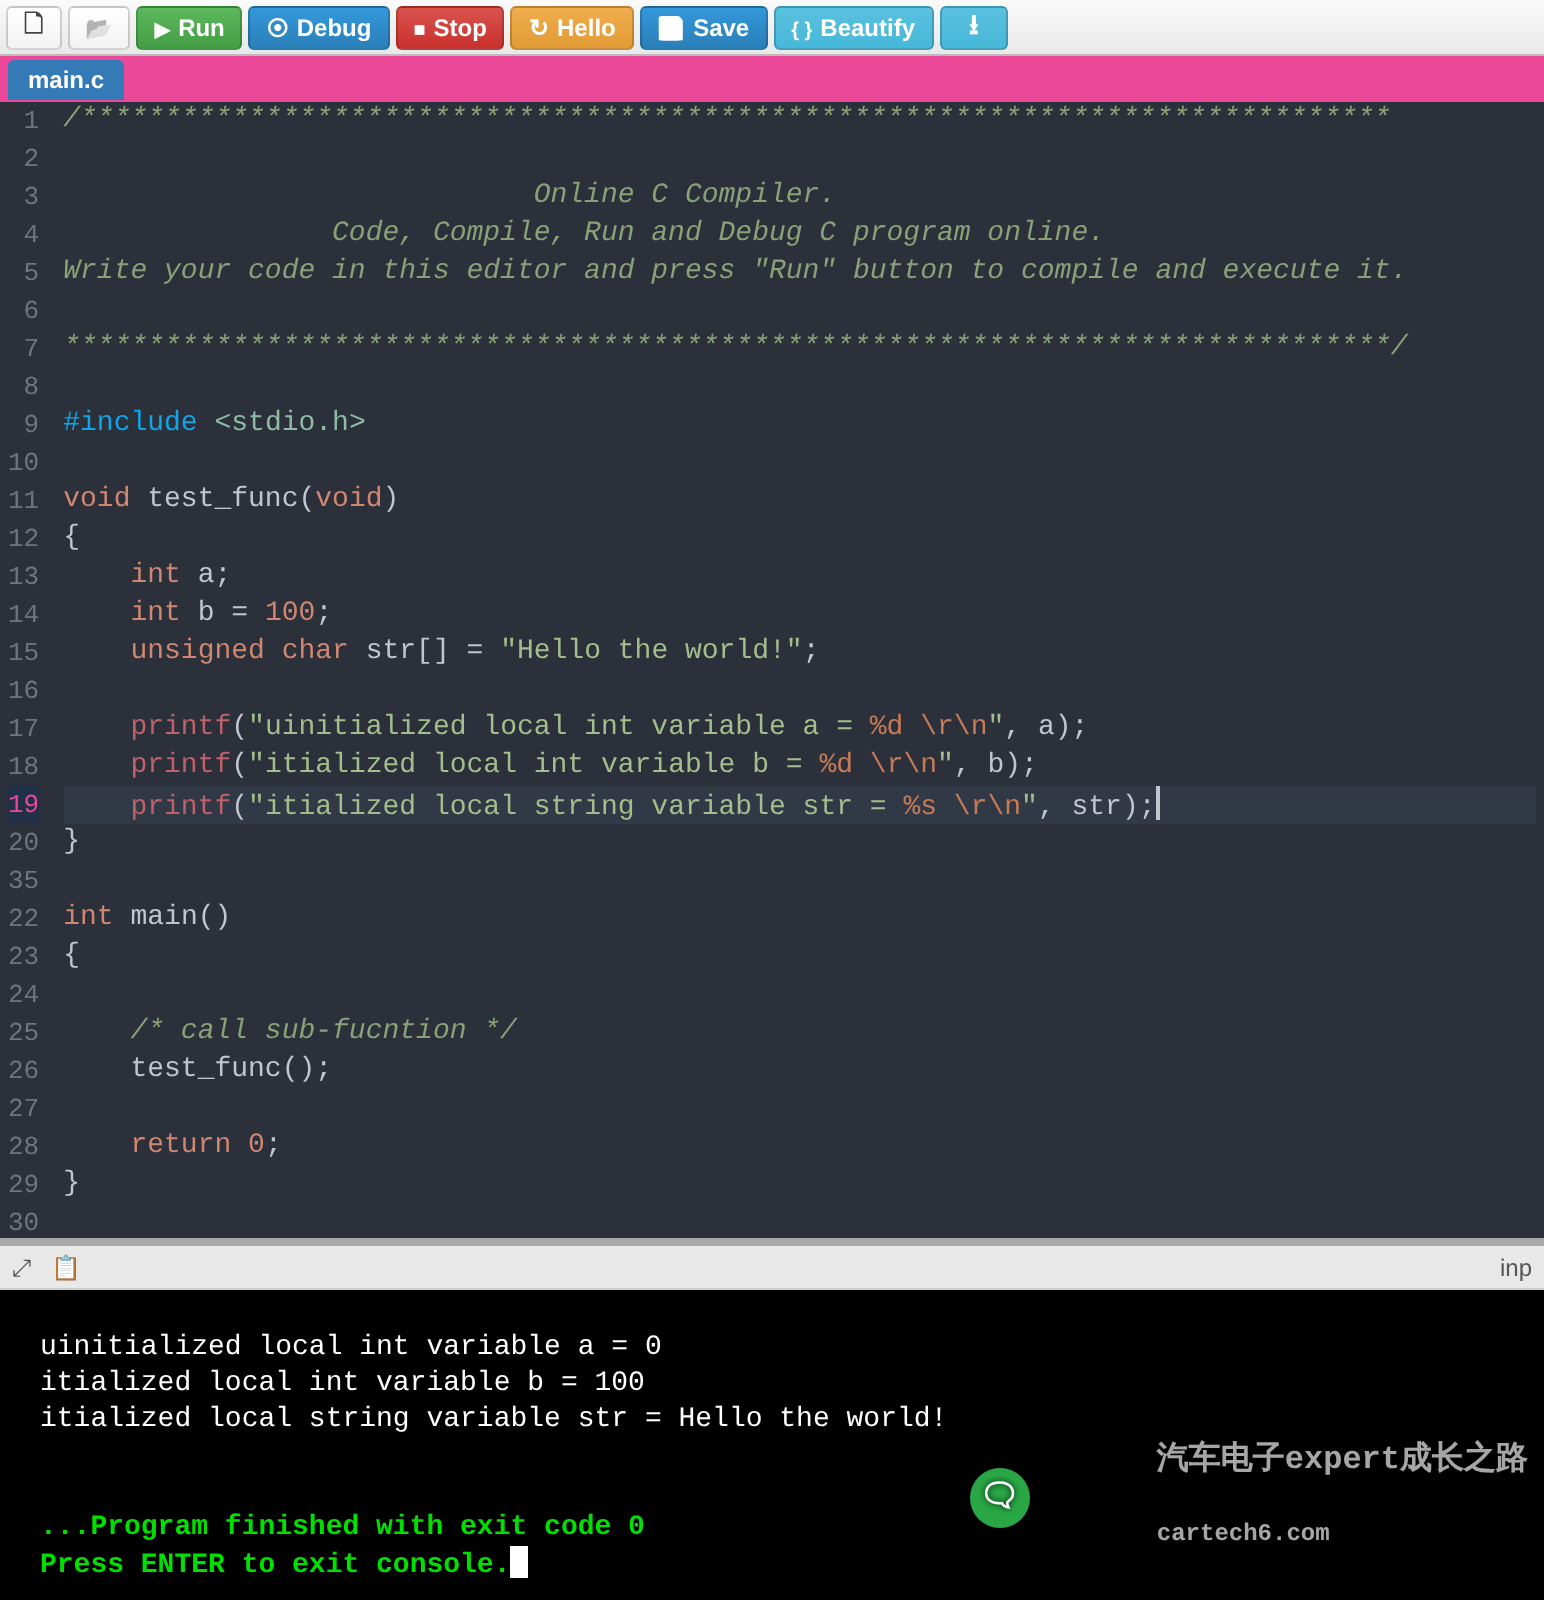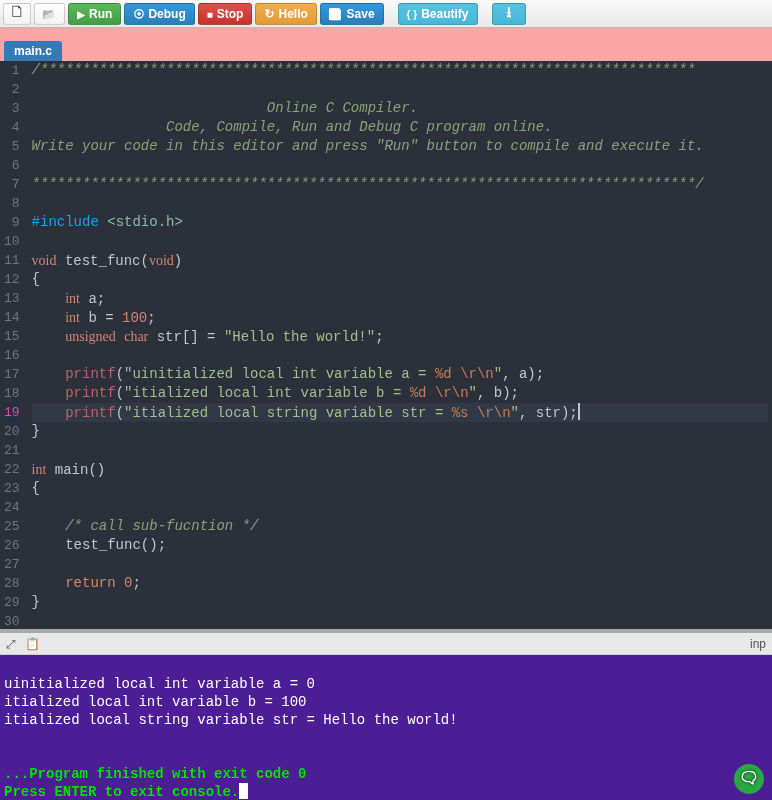--- a/index.html
+++ b/index.html
@@ -33,35 +33,35 @@
   align-items: center;
   gap: 4px;
   cursor: pointer;
   white-space: nowrap;
 }
 .tool-btn.gray { background: linear-gradient(#fff,#f2f2f2); color:#444; }
 .tool-btn.green { background: linear-gradient(#5cb85c,#449d44); }
 .tool-btn.blue { background: linear-gradient(#3498db,#2a7fb8); }
 .tool-btn.red { background: linear-gradient(#d9534f,#c9302c); }
 .tool-btn.orange { background: linear-gradient(#f0ad4e,#e29b34); }
-.tool-btn.sky { background: linear-gradient(#5bc0de,#46b8da); margin-left: 11px; }
+.tool-btn.sky { background: linear-gradient(#5bc0de,#46b8da); }
 .icon-play::before { content:"▶"; font-size:10px; }
 .icon-debug::before { content:"⦿"; font-size:11px; }
 .icon-stop::before { content:"■"; font-size:10px; }
 .icon-share::before { content:"↻"; font-size:12px; }
 .icon-save::before { content:"💾"; font-size:11px; filter:grayscale(1) brightness(10);}
 .icon-beautify::before { content:"{ }"; font-size:10px; }
 .icon-download::before { content:"⭳"; font-size:14px; }
 .icon-new::before { content:"🗋"; font-size:12px; }
 .icon-open::before { content:"📂"; font-size:11px; filter:grayscale(1);}
 .tabbar {
-  background: #fca5a5;
-  height: 33px;
-  display: flex;
-  align-items: flex-end;
+  background: #ec4899;
+  height: 23px;
+  display: flex;
+  align-items: center;
   padding: 0 4px;
 }
 .tab {
   background: #337ab7;
   color: #fff;
   font-size: 12px;
   font-weight: bold;
   padding: 3px 10px;
   border-radius: 3px 3px 0 0;
   cursor: pointer;
@@ -97,21 +97,21 @@
 .code .row { height: 19px; }
 .code .active-line { background: rgba(100,120,160,0.12); }
 .c-cm { color: #8aa177; font-style: italic; }
 .c-kw { color: #d08770; }
 .c-pre { color: #0ea5e9; }
 .c-inc { color: #8dbba3; }
 .c-fn { color: #c0c5ce; }
 .c-str { color: #a3be8c; }
 .c-esc { color: #c77a56; }
 .c-num { color: #d08770; }
-.c-ty { color: #d08770; font-family: Liberation Serif, serif; }
+.c-ty { color: #d08770; }
 .c-pf { color: #bf616a; }
 .c-op { color: #c0c5ce; }
 .cursor {
   display:inline-block; width:2px; height:17px; background:#c0c5ce;
   vertical-align:-3px; animation: blink 1s step-end infinite;
 }
 @keyframes blink { 50% { opacity:0; } }
 .splitter {
   height: 4px;
   background: #a9a9a9;
@@ -126,26 +126,26 @@
   gap: 10px;
   font-size: 12px;
   color: #555;
   border-bottom: 1px solid #ccc;
   justify-content: space-between;
 }
 .term-toolbar .left { display:flex; gap:10px;}
 .term-toolbar span { cursor:pointer; }
 .terminal {
   flex: 1;
-  background: #4c1d95;
+  background: #000000;
   color: #fff;
   font-family: Consolas, "Courier New", monospace;
   font-size: 14px;
   line-height: 18px;
-  padding: 2px 4px;
+  padding: 2px 20px;
   white-space: pre;
   position: relative;
   overflow: hidden;
 }
 .term-green { color: #00e000; font-weight: bold; }
 .term-cursor {
   display:inline-block; width:9px; height:16px; background:#fff; vertical-align:-3px;
 }
 .watermark {
   position:absolute; right:8px; bottom:6px;
@@ -216,21 +216,21 @@
       <div class="ln">11</div>
       <div class="ln">12</div>
       <div class="ln">13</div>
       <div class="ln">14</div>
       <div class="ln">15</div>
       <div class="ln">16</div>
       <div class="ln">17</div>
       <div class="ln">18</div>
       <div class="ln active">19</div>
       <div class="ln">20</div>
-      <div class="ln">21</div>
+      <div class="ln">35</div>
       <div class="ln">22</div>
       <div class="ln">23</div>
       <div class="ln">24</div>
       <div class="ln">25</div>
       <div class="ln">26</div>
       <div class="ln">27</div>
       <div class="ln">28</div>
       <div class="ln">29</div>
       <div class="ln">30</div>
     </div>
@@ -250,14 +250,18 @@
 <div class="terminal">
 <span>uinitialized local int variable a = 0 </span>
 <span>itialized local int variable b = 100 </span>
 <span>itialized local string variable str = Hello the world! </span>
 <span></span>
 <span></span>
 <span class="term-green">...Program finished with exit code 0</span>
 <span class="term-green">Press ENTER to exit console.</span><span class="term-cursor"></span>
   <div class="watermark">
     <span class="wechat">🗨</span>
+    <span>
+      <span>汽车电子expert成长之路</span><br>
+      <span style="font-size:12px">cartech6.com</span>
+    </span>
   </div>
 </div>
 
 </body></html>

